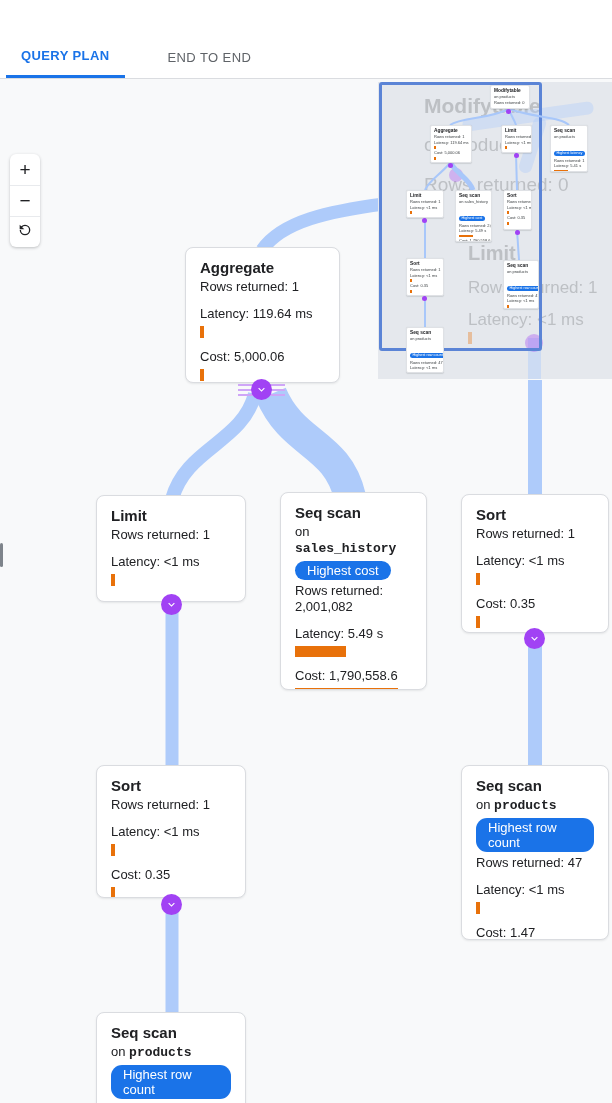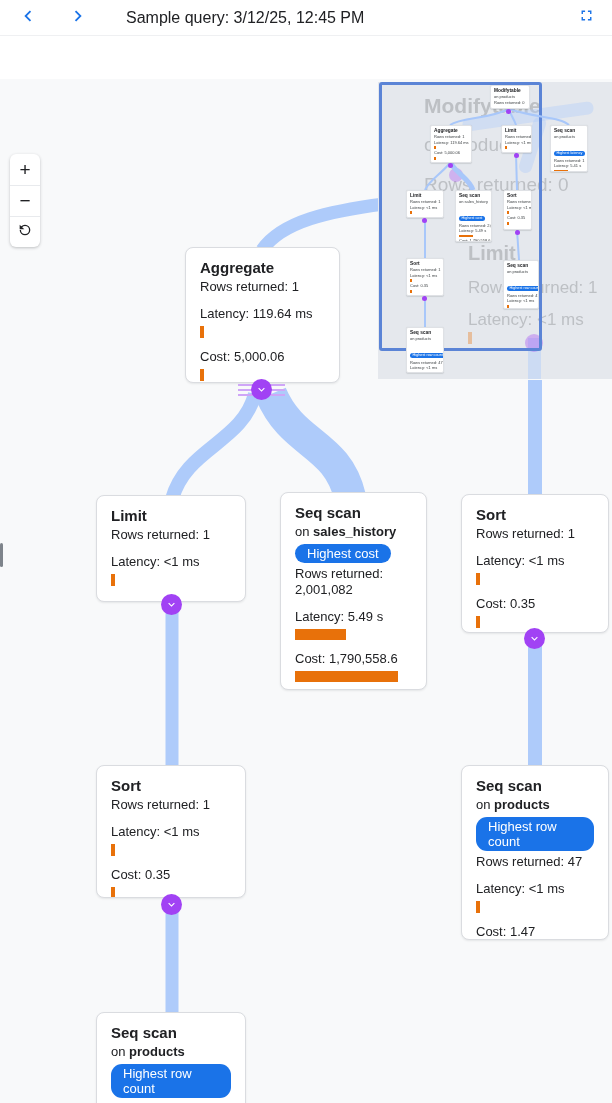--- a/index.html
+++ b/index.html
@@ -26,21 +26,21 @@
   
   .canvas { position:absolute; left:0; top:79px; width:612px; height:1024px; background:#f8f9fa; overflow:hidden; }
   svg.edges { position:absolute; left:0; top:0; pointer-events:none; }
 
   
   .card { position:absolute; background:#fff; border:1px solid #dadce0; border-radius:8px;
     box-shadow:0 1px 2px rgba(60,64,67,.10); padding:9px 14px; overflow:hidden; z-index:5; }
   .card .ttl { font-size:15px; font-weight:700; color:#202124; margin:2px 0 3px; }
   .card .ln  { font-size:13px; color:#202124; line-height:16px; }
   .card .tbl { font-size:13px; color:#202124; line-height:16px; }
-  .card .tbl b { font-weight:700; }
+  .card .tbl b { font-weight:700;font-family:Liberation Mono, monospace; }
   .g { margin-top:11px; }
   .tick { width:4px; height:12px; background:#e8710a; margin-top:4px; }
   .bar  { height:11px; background:#e8710a; margin-top:4px; }
   .badge { display:inline-block; background:#1a73e8; color:#fff; font-size:13px;
     border-radius:11px; padding:2px 12px; margin:4px 0 3px; }
 
   
   .expicon { position:absolute; width:21px; height:21px; border-radius:50%; background:#a142f4;
     display:flex; align-items:center; justify-content:center; z-index:8; cursor:pointer; }
   .stripes { position:absolute; width:16px; height:12px; z-index:7;
@@ -77,45 +77,25 @@
   svg.medges { position:absolute; left:0; top:0; z-index:3; pointer-events:none; }
 
   .lscroll { position:absolute; left:0px; top:543px; width:3px; height:24px; background:#7e848b;
     border-radius:2px; z-index:45; cursor:pointer; }
 </style>
 </head>
 <body>
 
 <div class="screen">
 
-  <div class="hdr">
-    <div class="navbtn">
-      <span>
-        <svg width="22" height="22" viewBox="0 0 24 24">
-            <path d="M15.41 7.41 14 6l-6 6 6 6 1.41-1.41L10.83 12z" fill="#1a73e8"></path>
-          </svg>
-      </span>
-    </div>
-    <div class="navbtn">
-      <span>
-        <svg width="22" height="22" viewBox="0 0 24 24">
-            <path d="M8.59 16.59 10 18l6-6-6-6-1.41 1.41L13.17 12z" fill="#1a73e8"></path>
-          </svg>
-      </span>
-    </div>
-    <div class="hdr-title">Sample query: 3/12/25, 12:45 PM</div>
-    <div class="fsbtn">
-      <span>
-        <svg width="17" height="17" viewBox="0 0 24 24">
-            <path d="M7 14H5v5h5v-2H7v-3zm-2-4h2V7h3V5H5v5zm12 7h-3v2h5v-5h-2v3zM14 5v2h3v3h2V5h-5z" fill="#1a73e8"></path>
-          </svg>
-      </span>
-    </div>
+
+  <div class="tabs">
+    <div class="tab active">QUERY PLAN</div>
+    <div class="tab inactive">END TO END</div>
   </div>
-
 
   <div class="canvas">
 
     <svg class="edges" width="612" height="1024" viewBox="0 79 612 1024">
       <g fill="none" stroke="#aecbfa">
         <path d="M384,204 C330,211 282,221 262,250" stroke-width="13"></path>
         <path d="M255,394 C242,443 186,448 172,499" stroke-width="14"></path>
         <path d="M271,394 C293,446 337,442 350,497" stroke-width="32"></path>
         <path d="M172,603 L172,770" stroke-width="13"></path>
         <path d="M172,901 L172,1016" stroke-width="13"></path>

